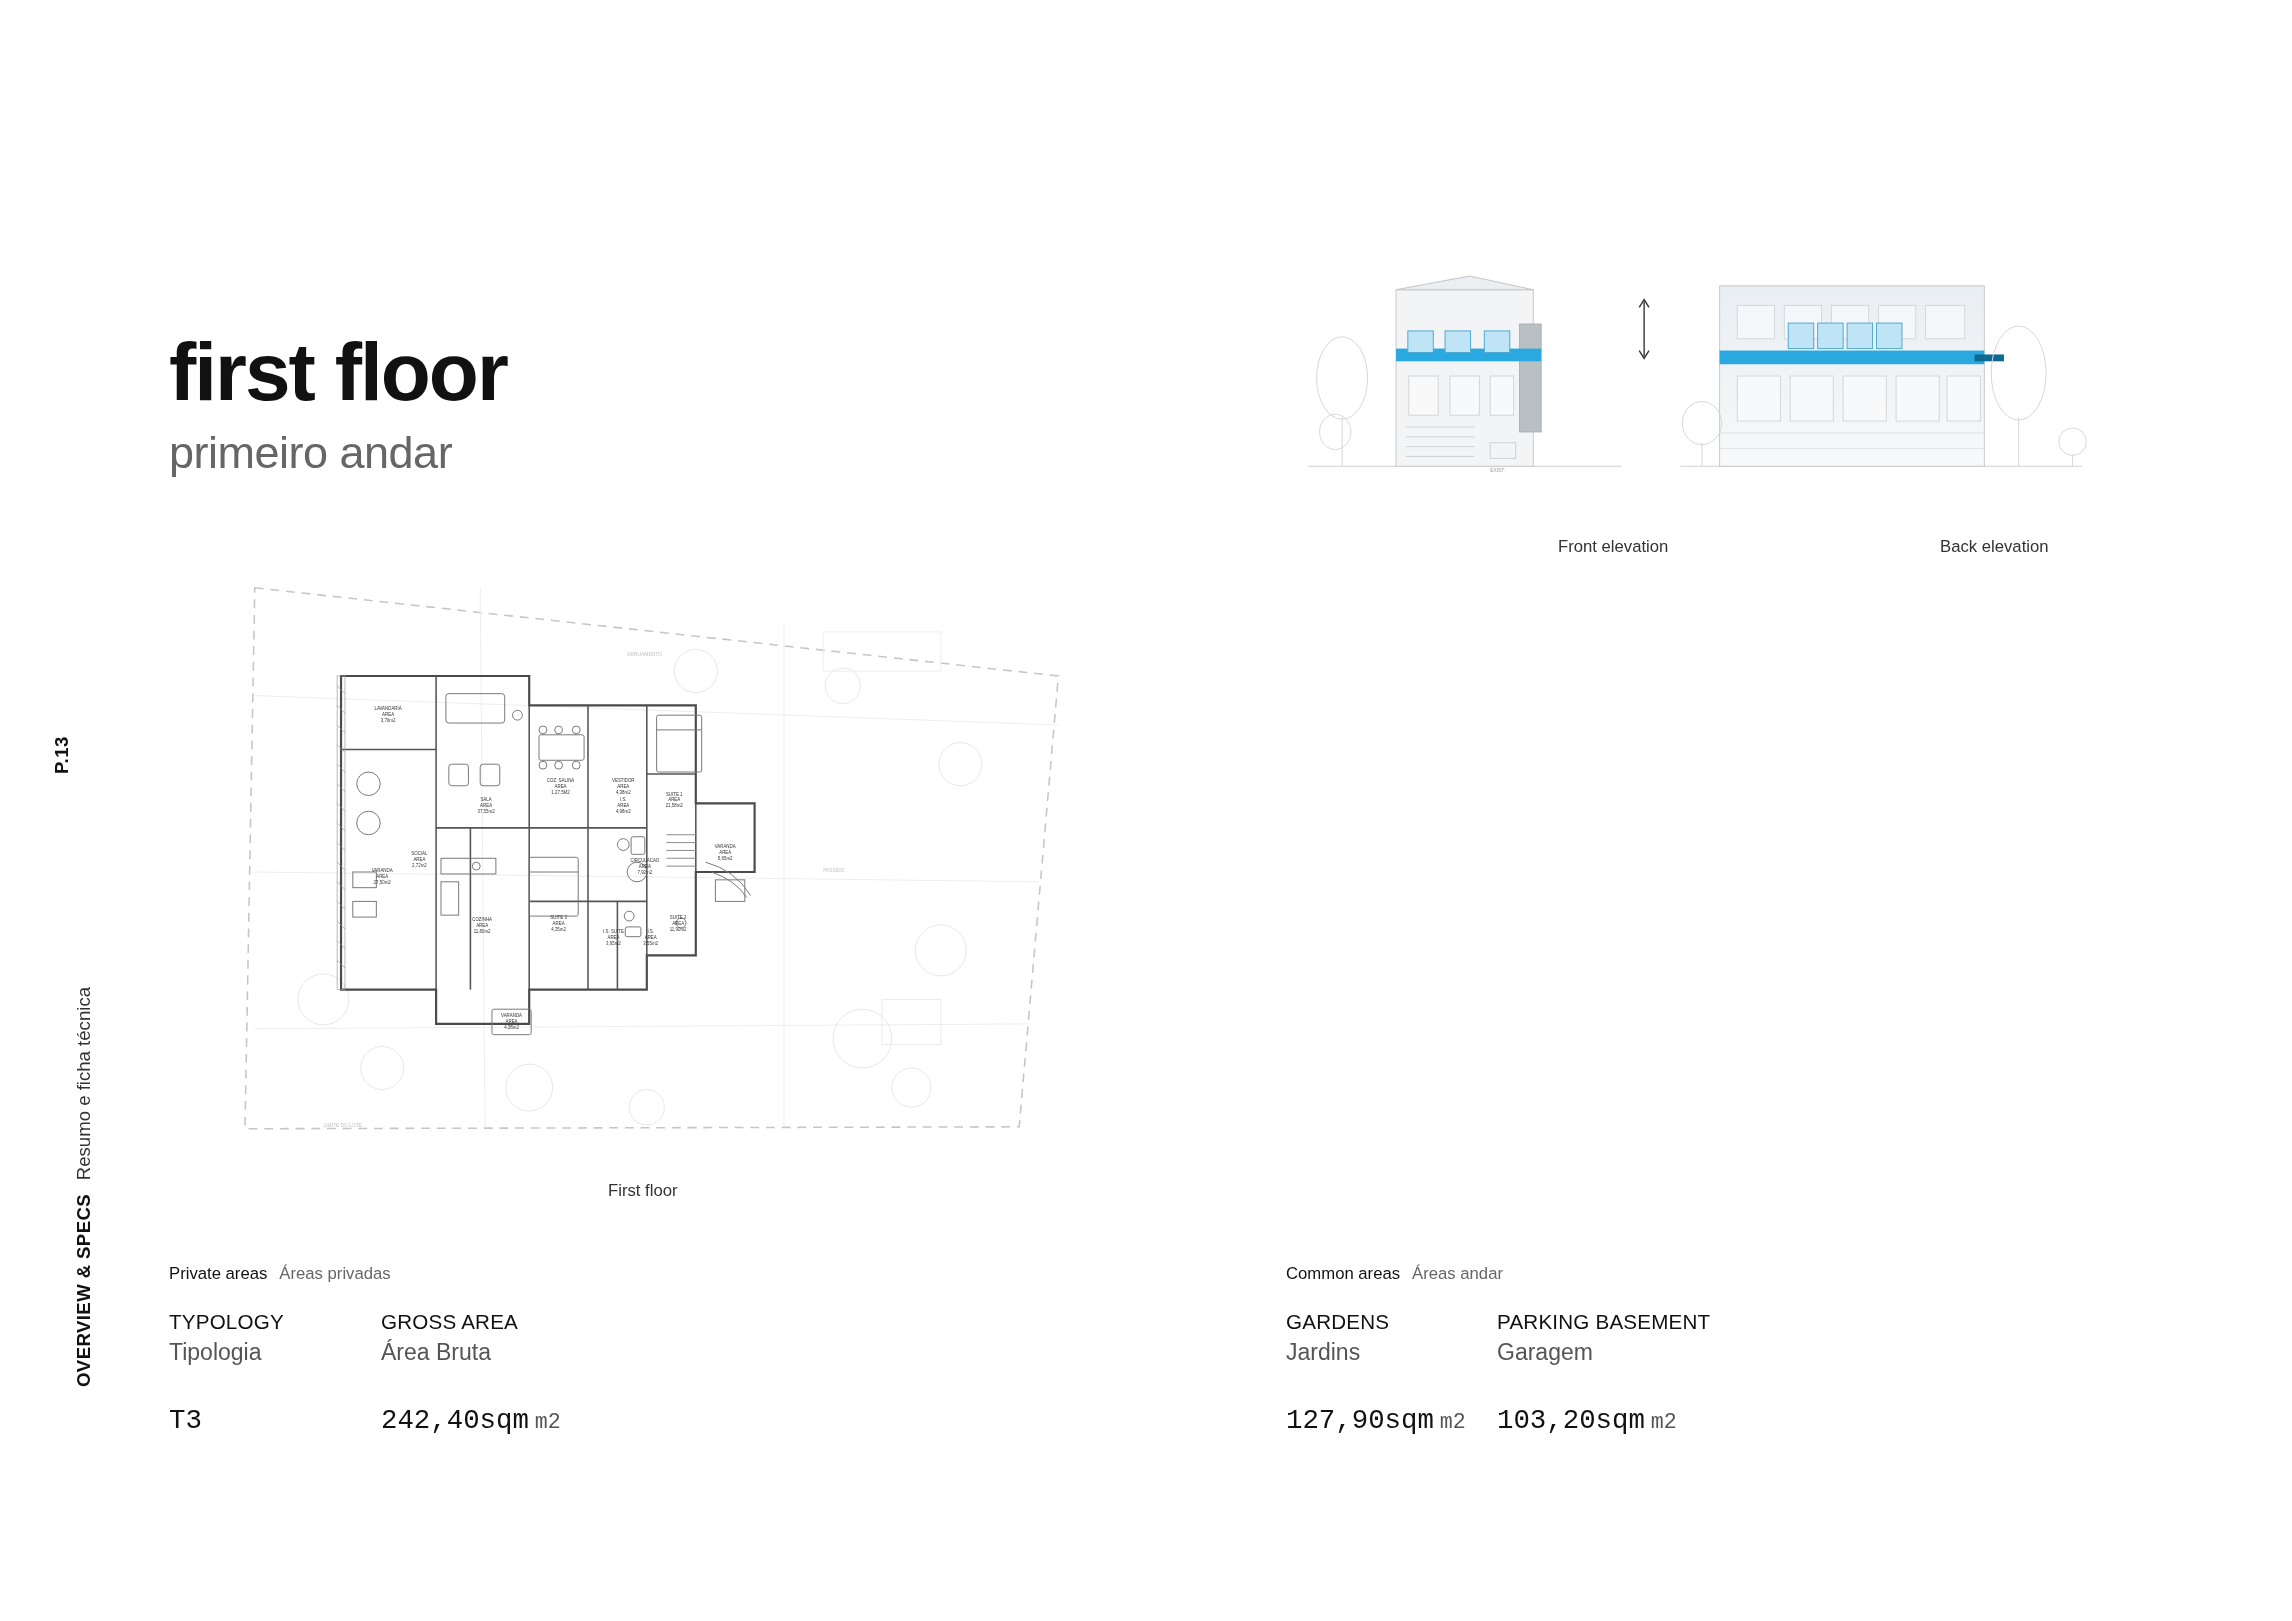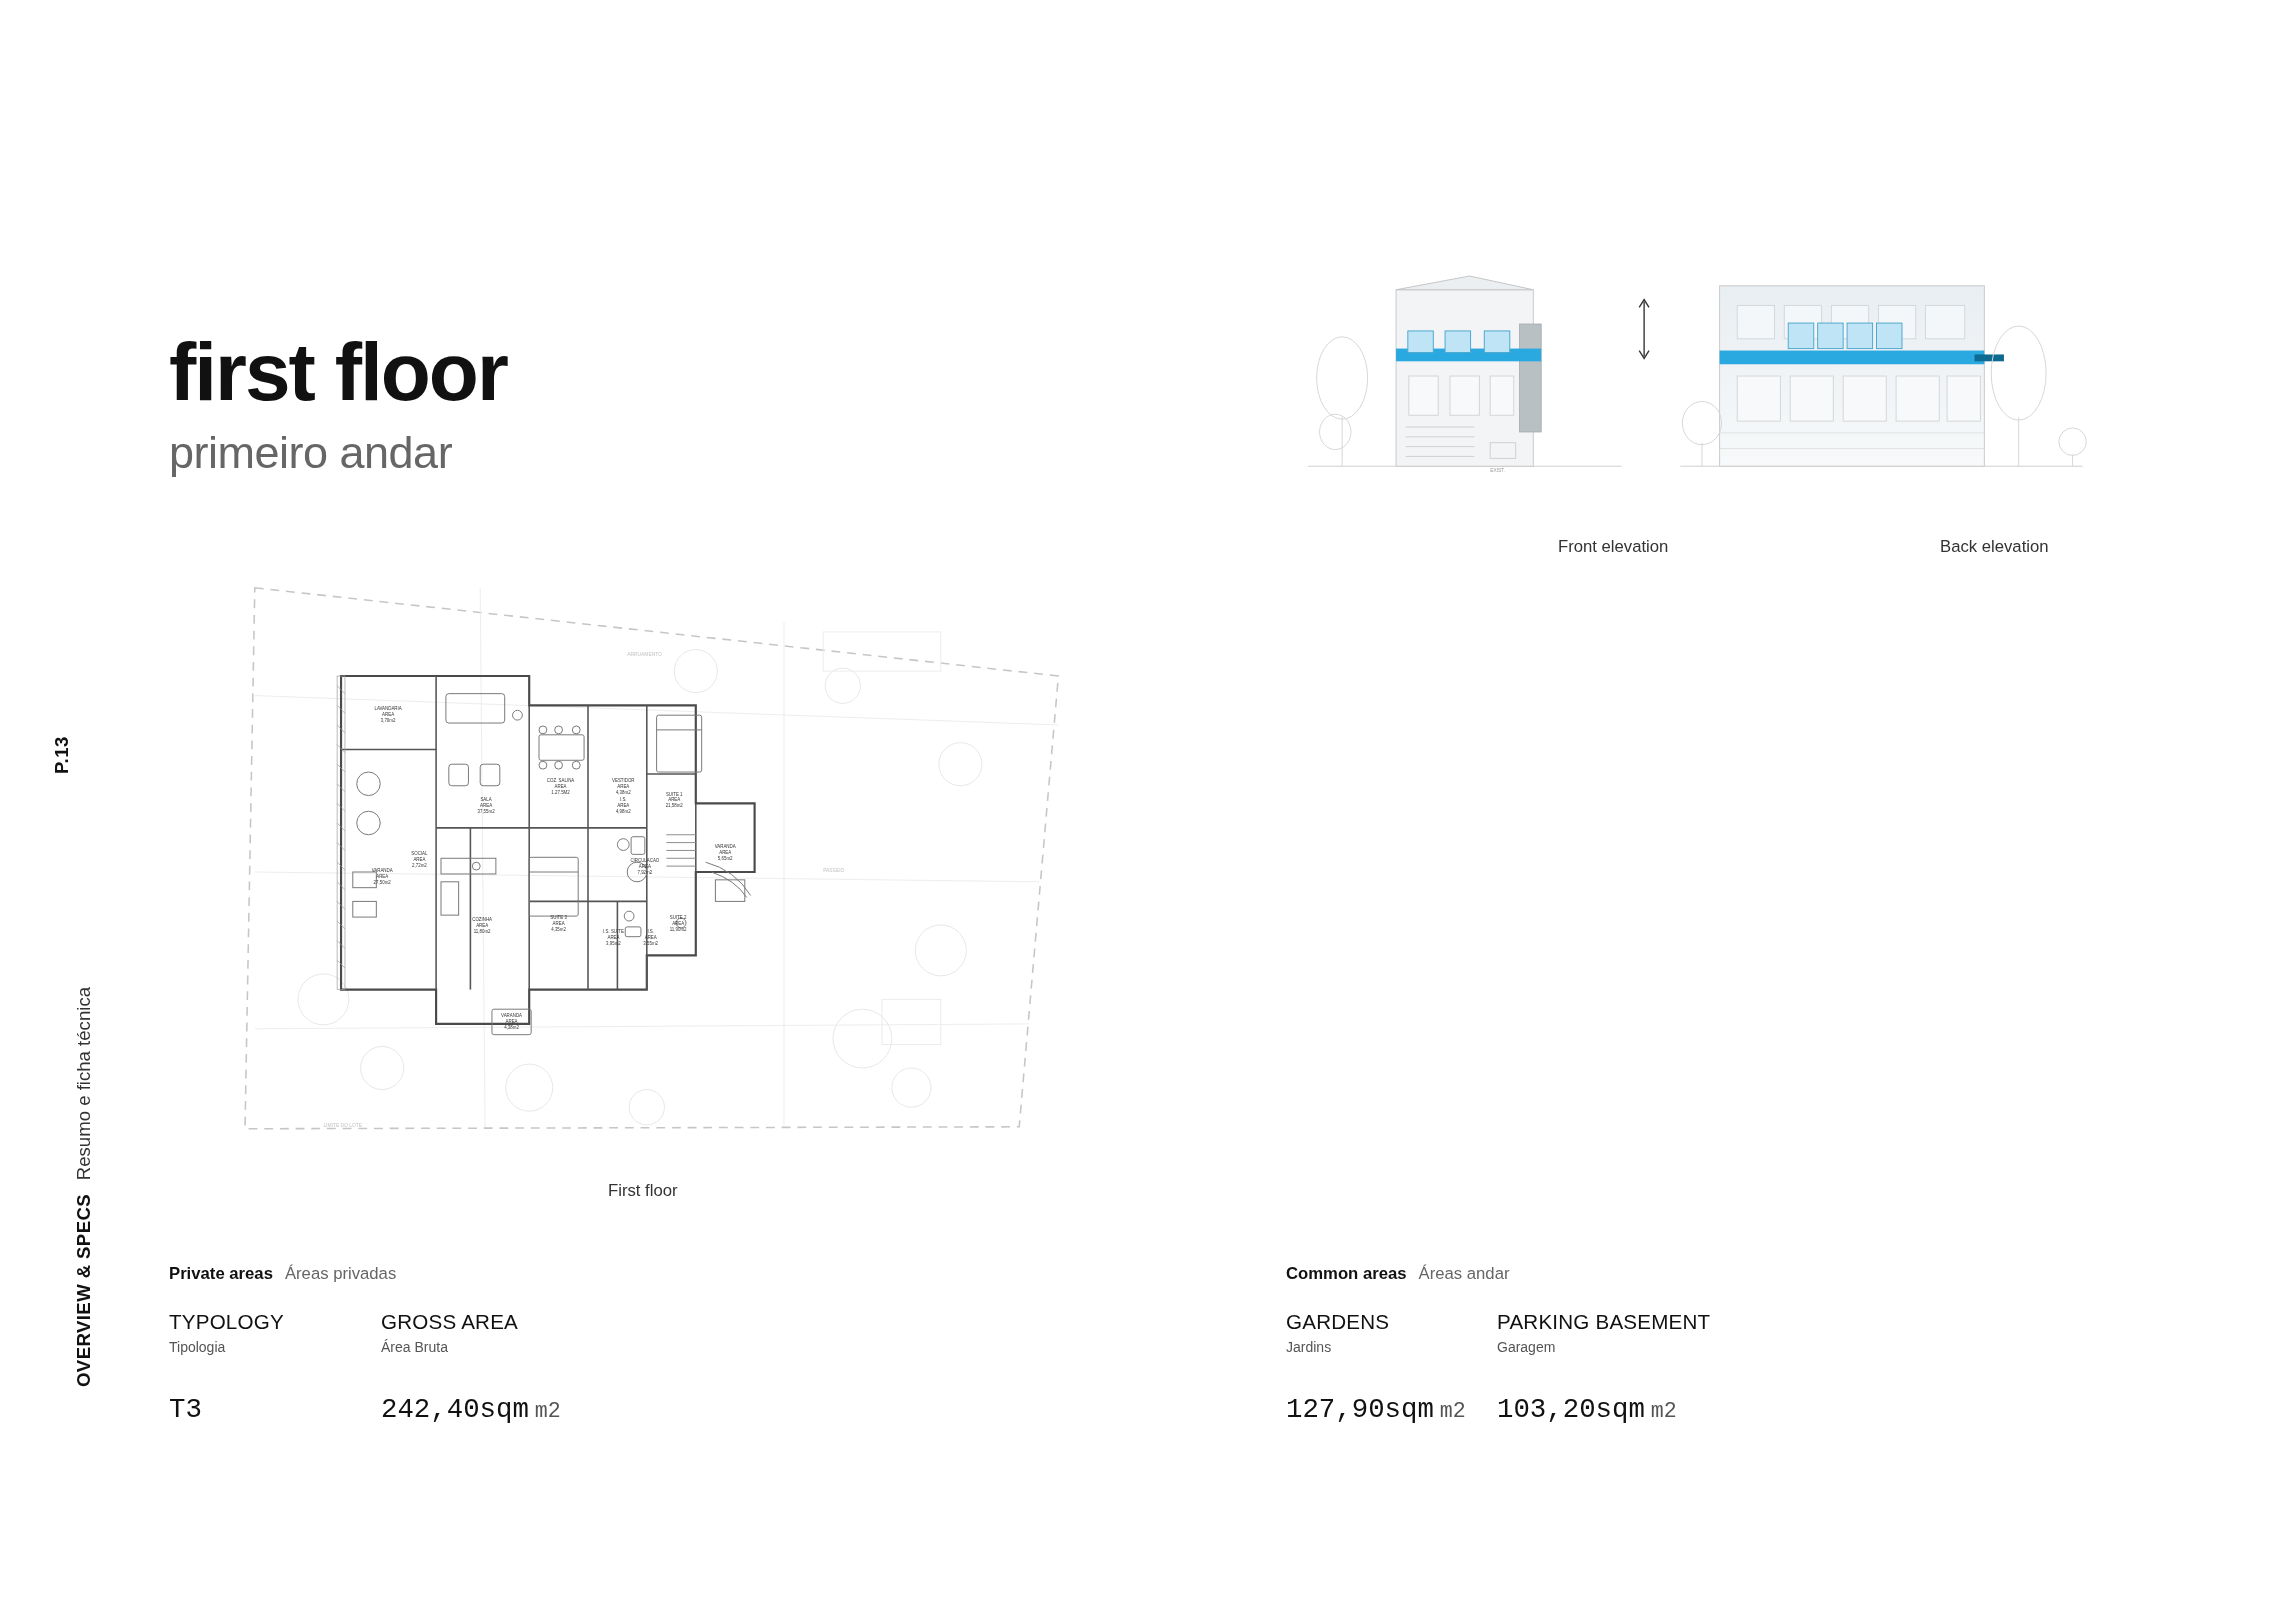--- a/index.html
+++ b/index.html
@@ -111,33 +111,33 @@
   }
   .specs.left  { left: 169px; }
   .specs.right { left: 1286px; }
 
   .specs-head {
     font-size: 16.7px;
     color: #111;
     margin-bottom: 25.5px;
     white-space: nowrap;
   }
-  .specs-head b { font-weight: bold; }
+  .specs-head b { font-weight: normal; }
   .specs-head span { color: #666; font-weight: normal; margin-left: 12px;}
 
   .specs-cols { display: flex; }
   .spec-col { margin-right: 0; }
   .spec-title {
     font-size: 20.6px;
     letter-spacing: 0.2px;
     color: #111;
     white-space: nowrap;
   }
   .spec-sub {
-    font-size: 14px;
+    font-size: 23px;
     color: #555;
     margin-top: 5.9px;
     white-space: nowrap;
   }
   .spec-value {
     font-size: 27.4px;
     color: #111;
     margin-top: 39px;
     white-space: nowrap;
     font-family: Liberation Mono, monospace;

